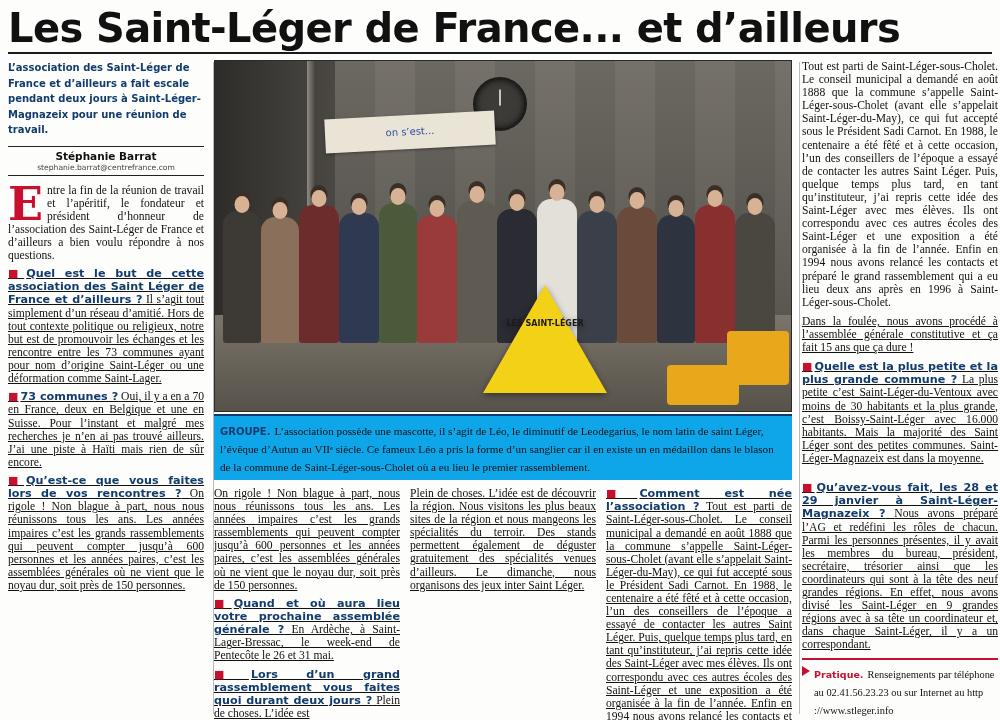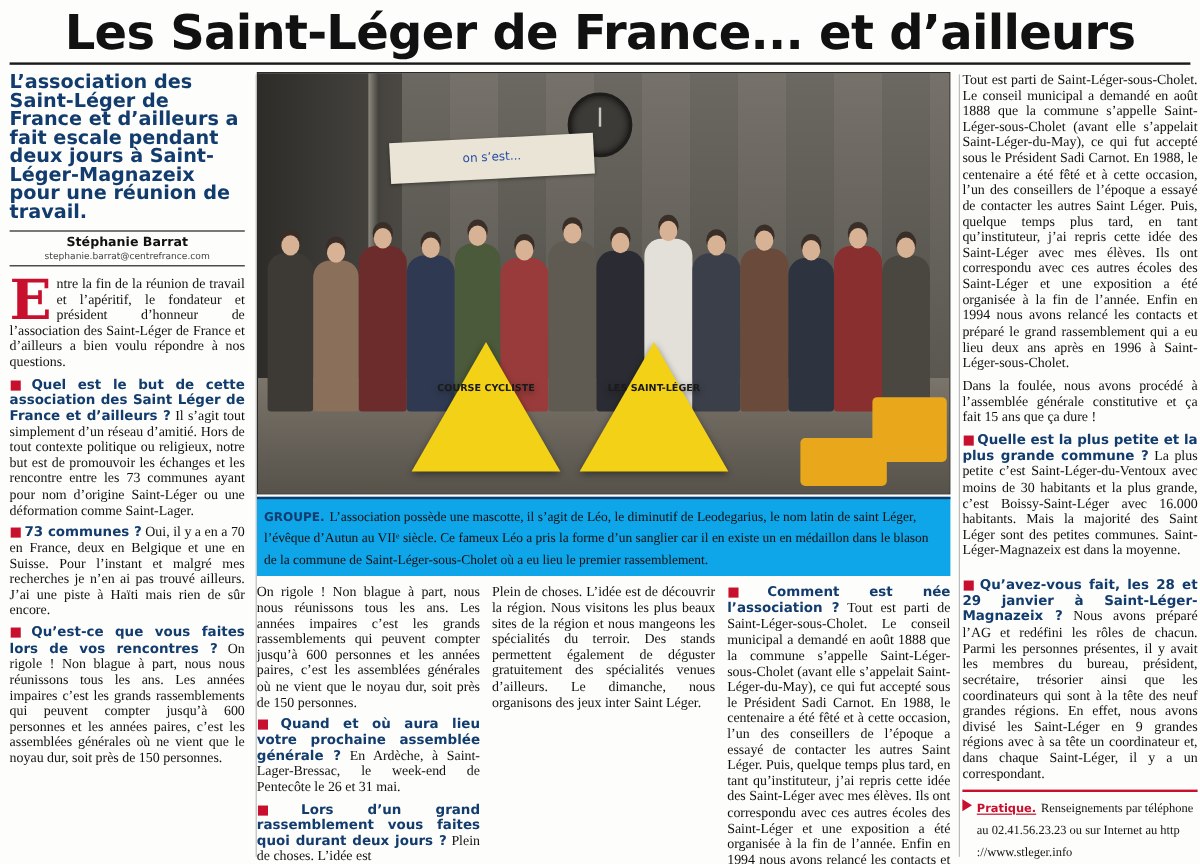--- a/index.html
+++ b/index.html
@@ -14,21 +14,20 @@
     position: relative;
     width: 1000px; height: 720px;
     background: #fdfdfb;
     padding: 6px 8px 4px 8px;
   }
   
   .headline-wrap {
     border-bottom: 2px solid #1a1a1a;
     padding-bottom: 2px;
     margin-bottom: 6px;
-    text-align: center;
   }
   .headline {
     font-family: "DejaVu Sans", sans-serif;
     font-weight: bold;
     font-size: 40px;
     line-height: 44px;
     letter-spacing: -0.6px;
     color: #111;
     white-space: nowrap;
   }
@@ -39,21 +38,21 @@
     height: 656px;
   }
   .col-left { width: 196px; flex: none; }
   .col-mid  { width: 578px; flex: none; }
   .col-right{ width: 196px; flex: none; }
 
   
   .chapeau {
     font-family: "DejaVu Sans", sans-serif;
     font-weight: bold;
-    font-size: 16px;
+    font-size: 10px;
     line-height: 15.5px;
     color: #123c6e;
     margin-bottom: 8px;
   }
   .byline {
     border-top: 1px solid #222;
     border-bottom: 1px solid #222;
     padding: 3px 0 3px 0;
     text-align: center;
     margin-bottom: 8px;
@@ -75,21 +74,21 @@
 
   
   .txt {
     font-family: "Liberation Serif", serif;
     font-size: 11.6px;
     line-height: 13.1px;
     text-align: justify;
     color: #111;
     hyphens: auto;
   }
-  .txt p { margin: 0 0 1px 0; }
+  .txt p { margin: 0 0 1px 0; text-decoration: underline; }
   .q {
     font-family: "DejaVu Sans", sans-serif;
     font-weight: bold;
     font-size: 11.2px;
     line-height: 13.2px;
     color: #123c6e;
     display: inline;
   }
   .q .bullet {
     color: #c8102e;
@@ -228,21 +227,21 @@
   .pratique .tri {
     width: 0; height: 0;
     border-top: 5px solid transparent;
     border-bottom: 5px solid transparent;
     border-left: 8px solid #c8102e;
     margin-top: 2px;
     flex: none;
   }
   .pratique .ptitle {
     font-family: "DejaVu Sans", sans-serif;
-    font-weight: bold; font-size: 9.5px; color: #c8102e; text-decoration: underline;
+    font-weight: bold; font-size: 9.5px; color: #c8102e;
   }
   .pratique .ptext {
     font-family: "Liberation Serif", serif;
     font-size: 10.4px; line-height: 11.8px; color: #111;
     text-align: justify;
   }
   .vsep {
     position: absolute;
     top: 62px; bottom: 6px; width: 1px; background: #bbb;
   }
@@ -335,23 +334,20 @@
               <span class="head"></span>
             </div>
           <div class="person" style="left:480px;width:40px; height:138px; background:#8a2f2f;">
               <span class="head"></span>
             </div>
           <div class="person" style="left:520px;width:40px; height:130px; background:#4a4740;">
               <span class="head"></span>
             </div>
         </div>
 
-        <div class="sign" style="left:128px; bottom:18px;">
-          <div class="inner">COURSE CYCLISTE</div>
-        </div>
         <div class="sign" style="left:268px; bottom:18px;">
           <div class="inner">LES SAINT-LÉGER</div>
         </div>
 
         <div class="chair" style="left:452px; bottom:6px;  width:72px; height:40px;"></div>
         <div class="chair" style="left:512px; bottom:26px; width:62px; height:54px;"></div>
       </div>
 
       <div class="caption">
         <span class="lead">GROUPE.</span>

